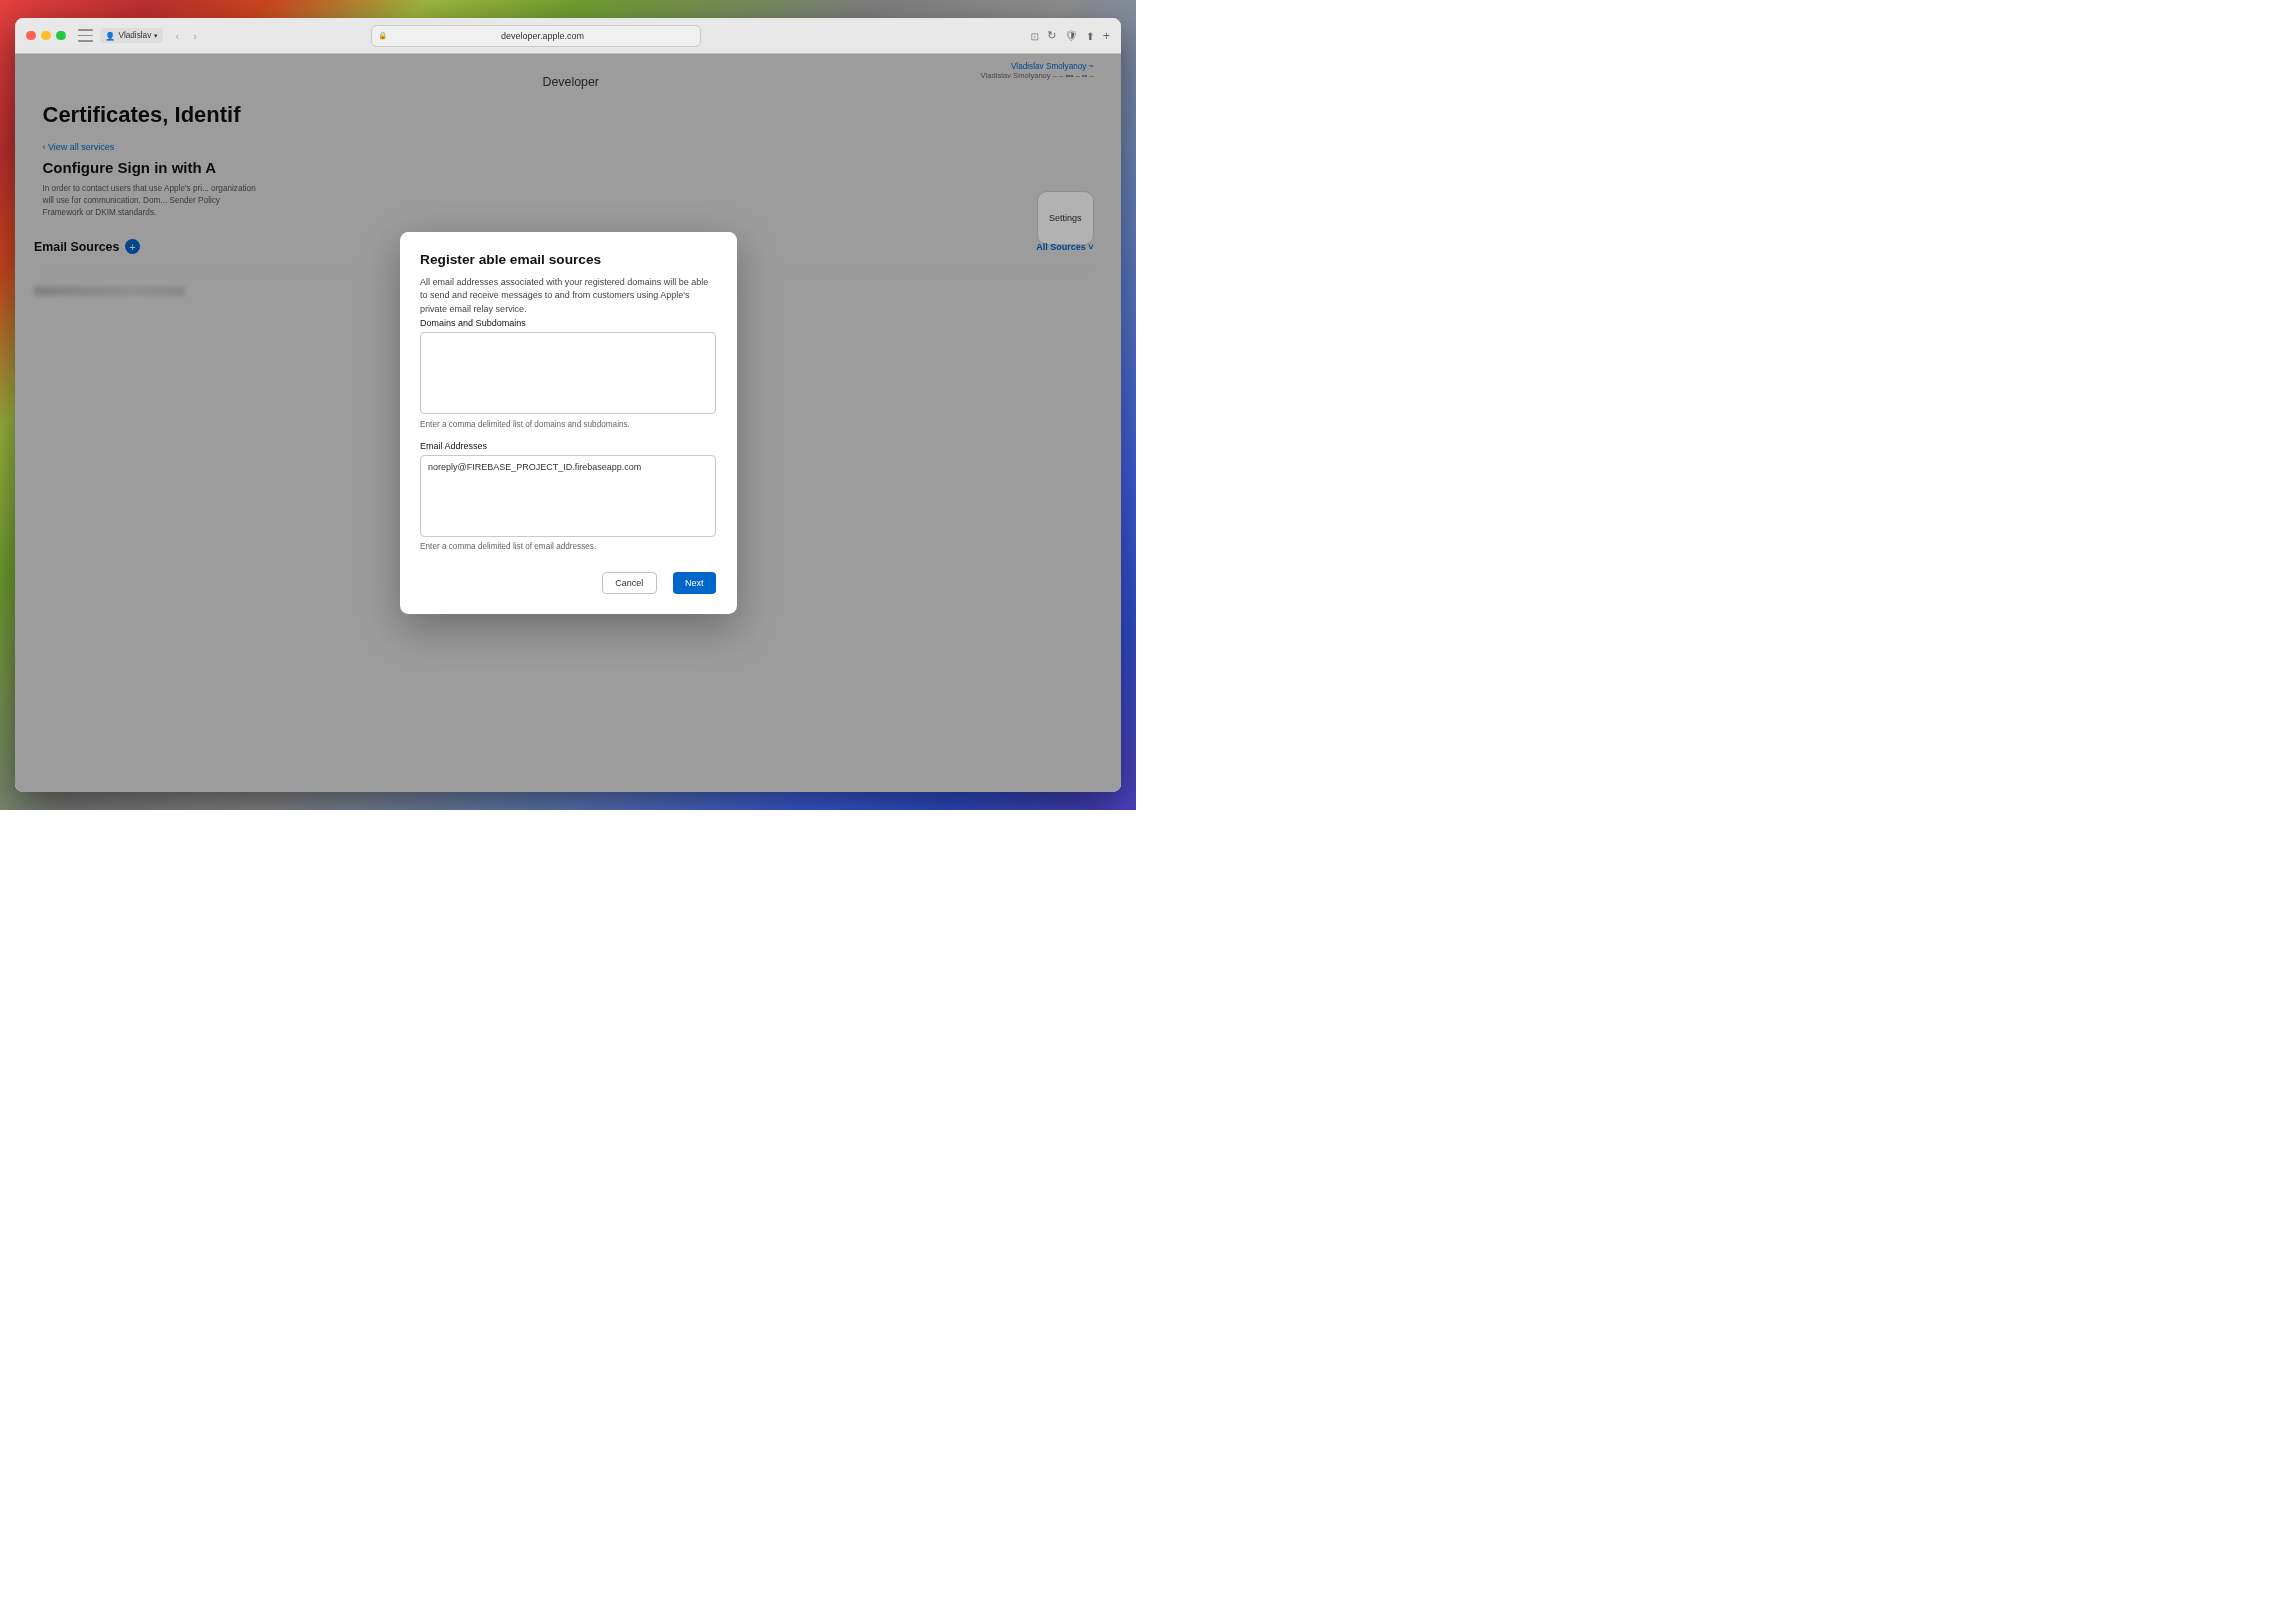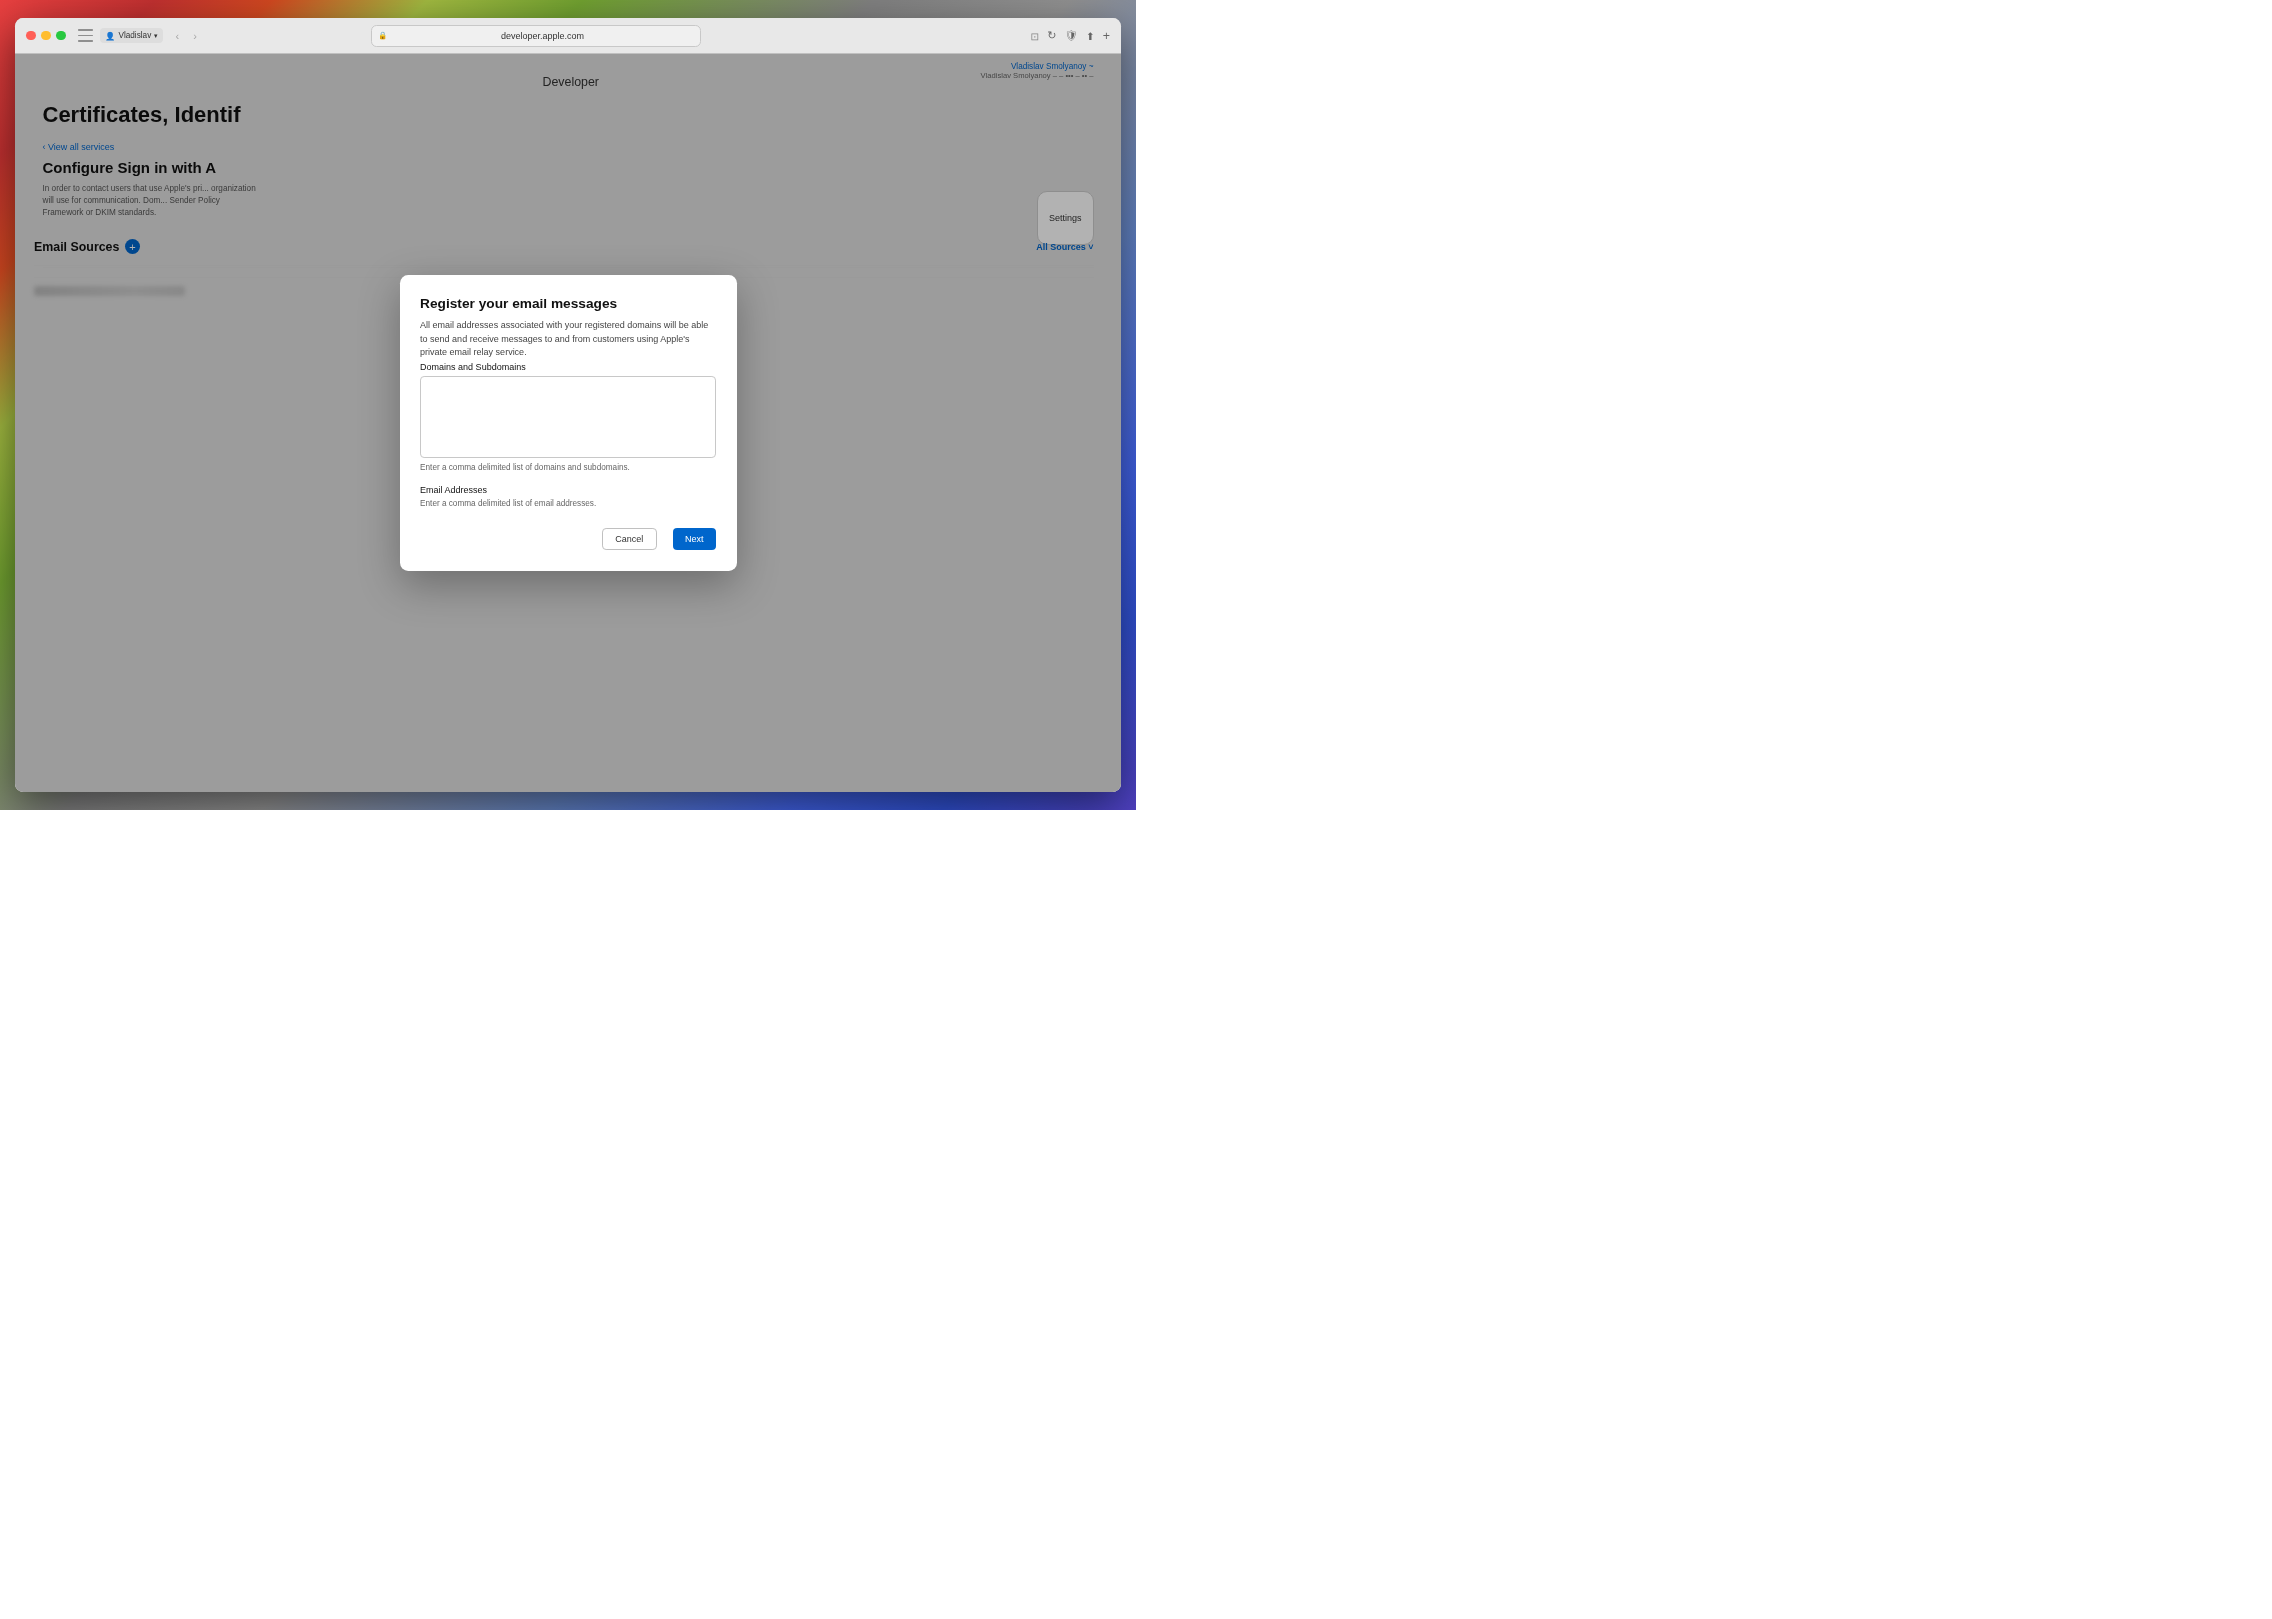--- a/index.html
+++ b/index.html
@@ -491,32 +491,33 @@
         <div class="source-row">
           <div class="blurred-text"></div>
         </div>
       </div>
     </div>
 
     <div class="modal-overlay">
       <div class="modal">
 
         
-        <div class="modal-title">Register your email messages</div>
+        <div class="modal-title">Register able email sources</div>
 
         
         <div class="modal-description">All email addresses associated with your registered domains will be able to send and receive messages to and from customers using Apple's private email relay service.</div>
 
         
         <label class="form-label">Domains and Subdomains</label>
         <textarea class="form-textarea" rows="6" style="height: 82px;"></textarea>
         <div class="form-hint">Enter a comma delimited list of domains and subdomains.</div>
 
         
         <label class="form-label">Email Addresses</label>
+        <textarea class="form-textarea" rows="6" style="height: 82px;">noreply@FIREBASE_PROJECT_ID.firebaseapp.com</textarea>
         <div class="form-hint">Enter a comma delimited list of email addresses.</div>
 
         
         <div class="modal-footer">
           <button class="btn-cancel">Cancel</button>
           <button class="btn-next">Next</button>
         </div>
 
       </div>
     </div>

